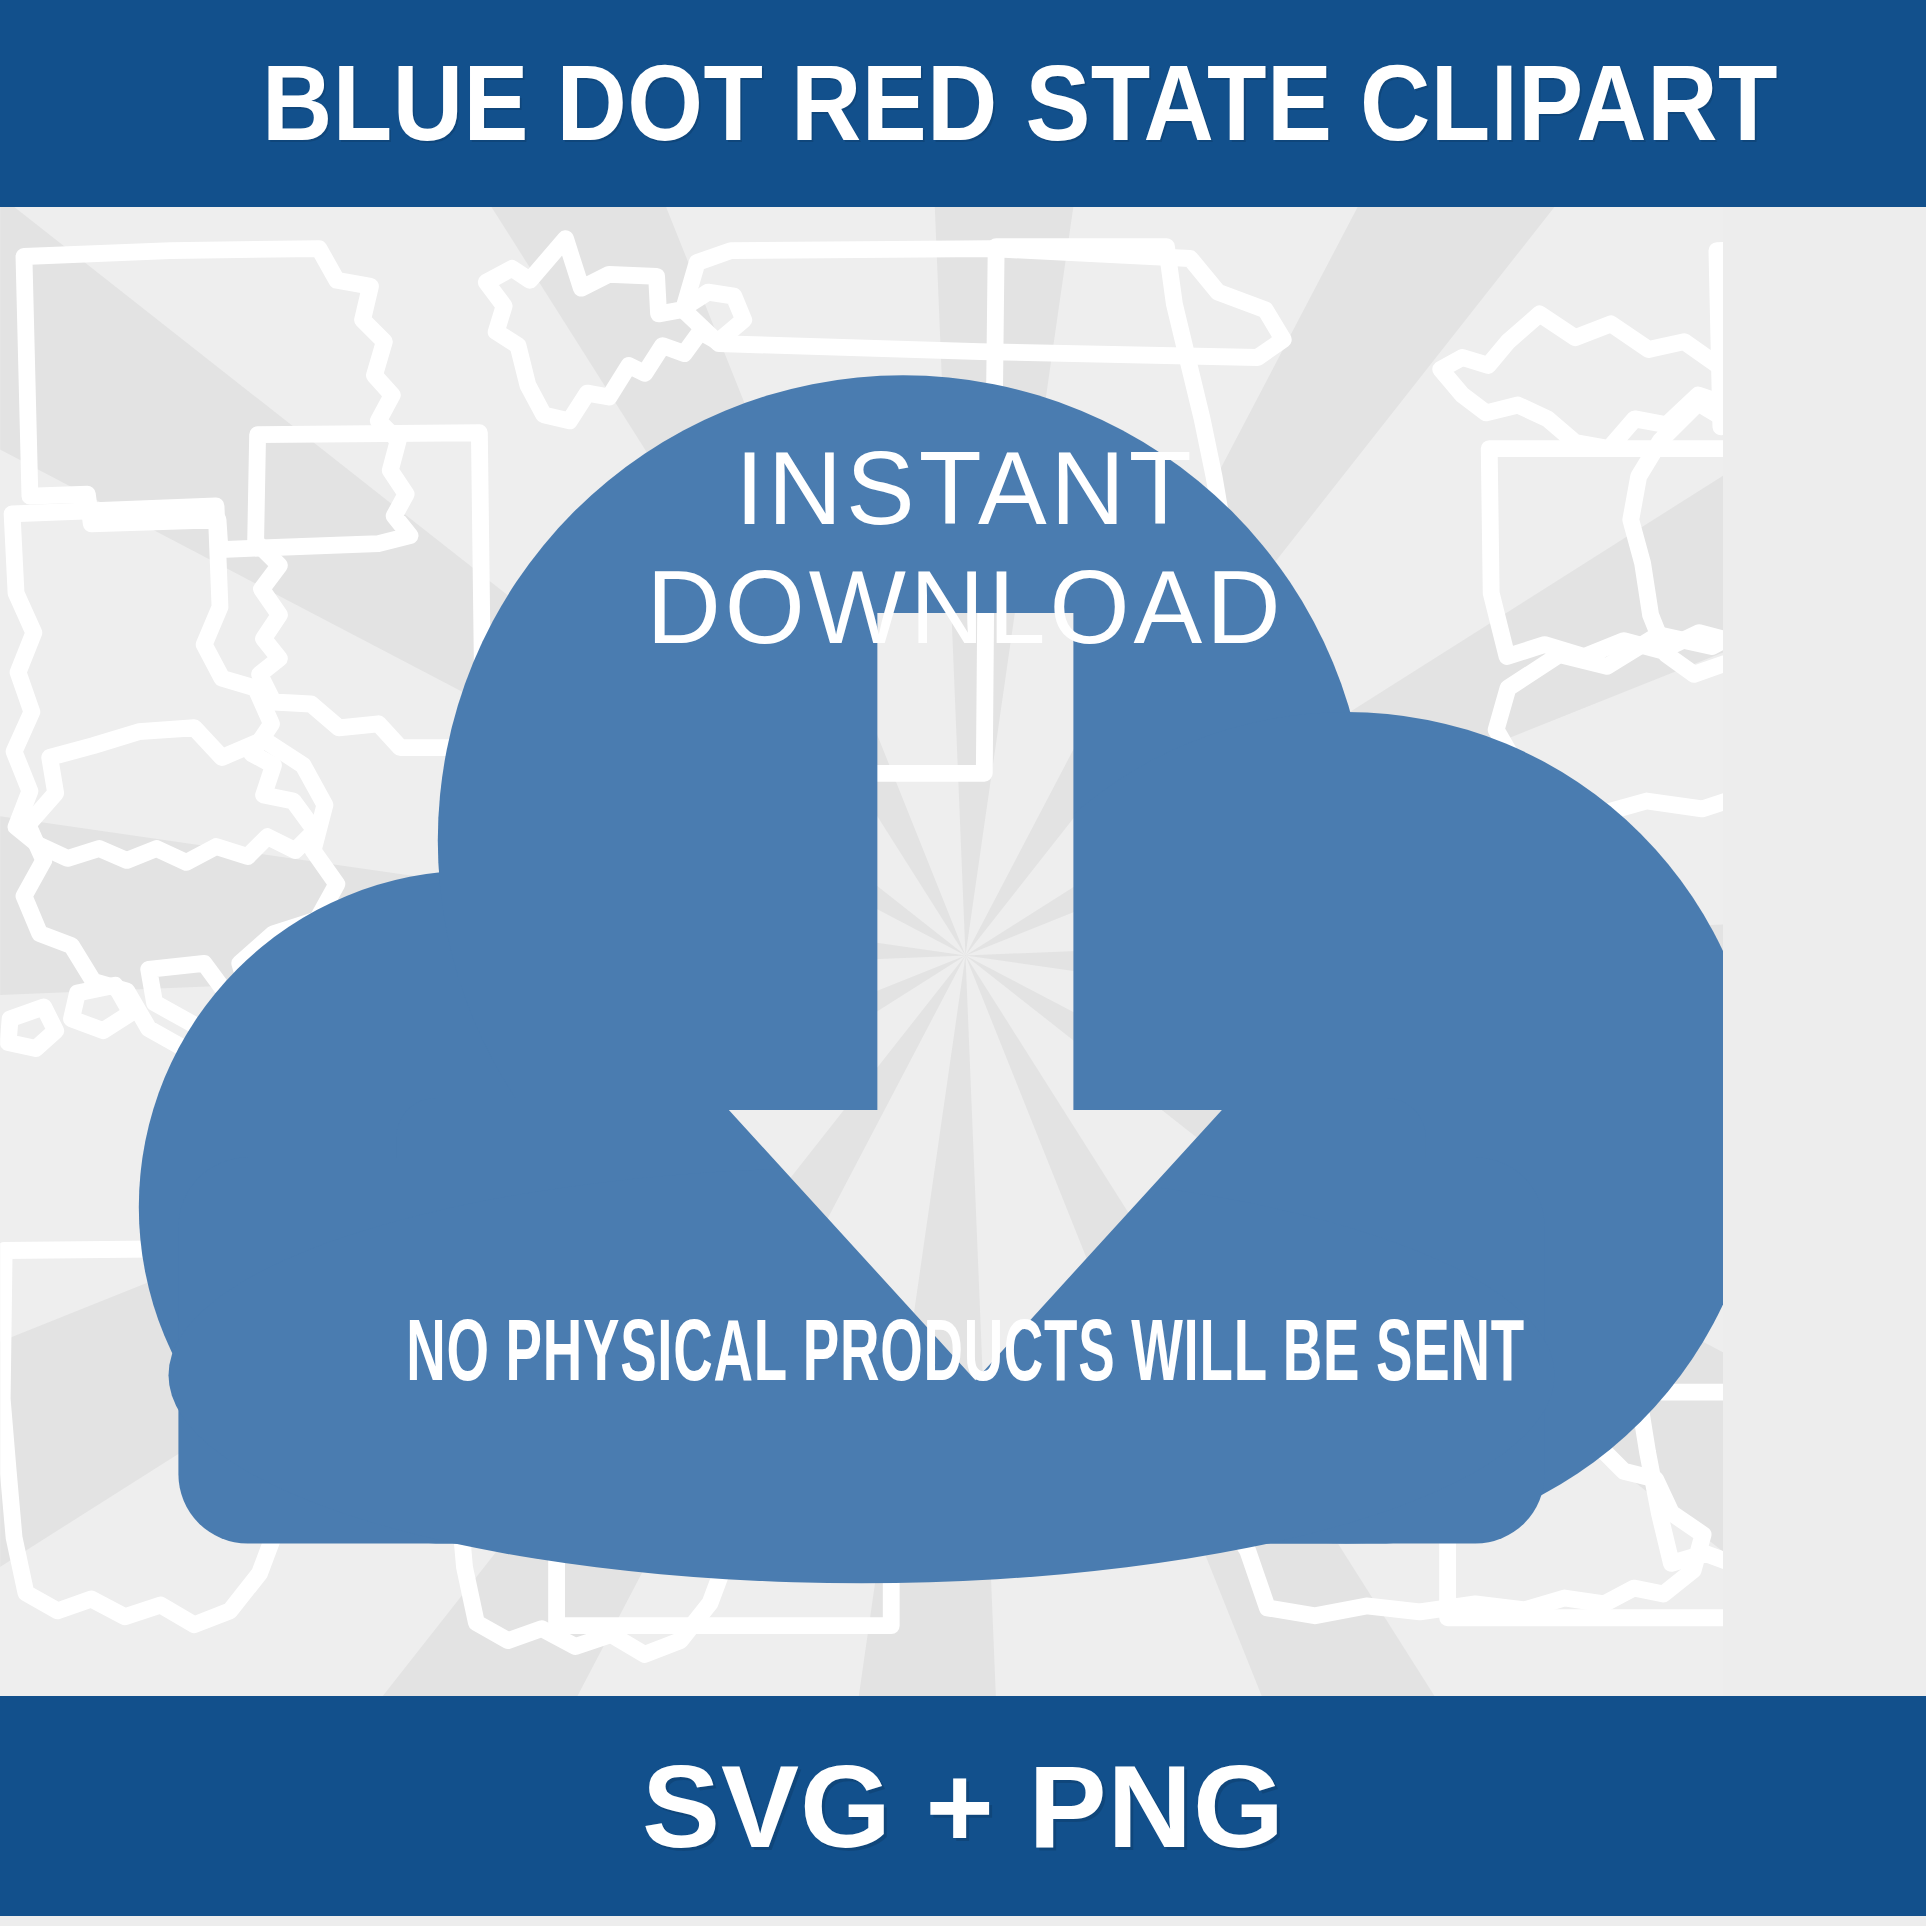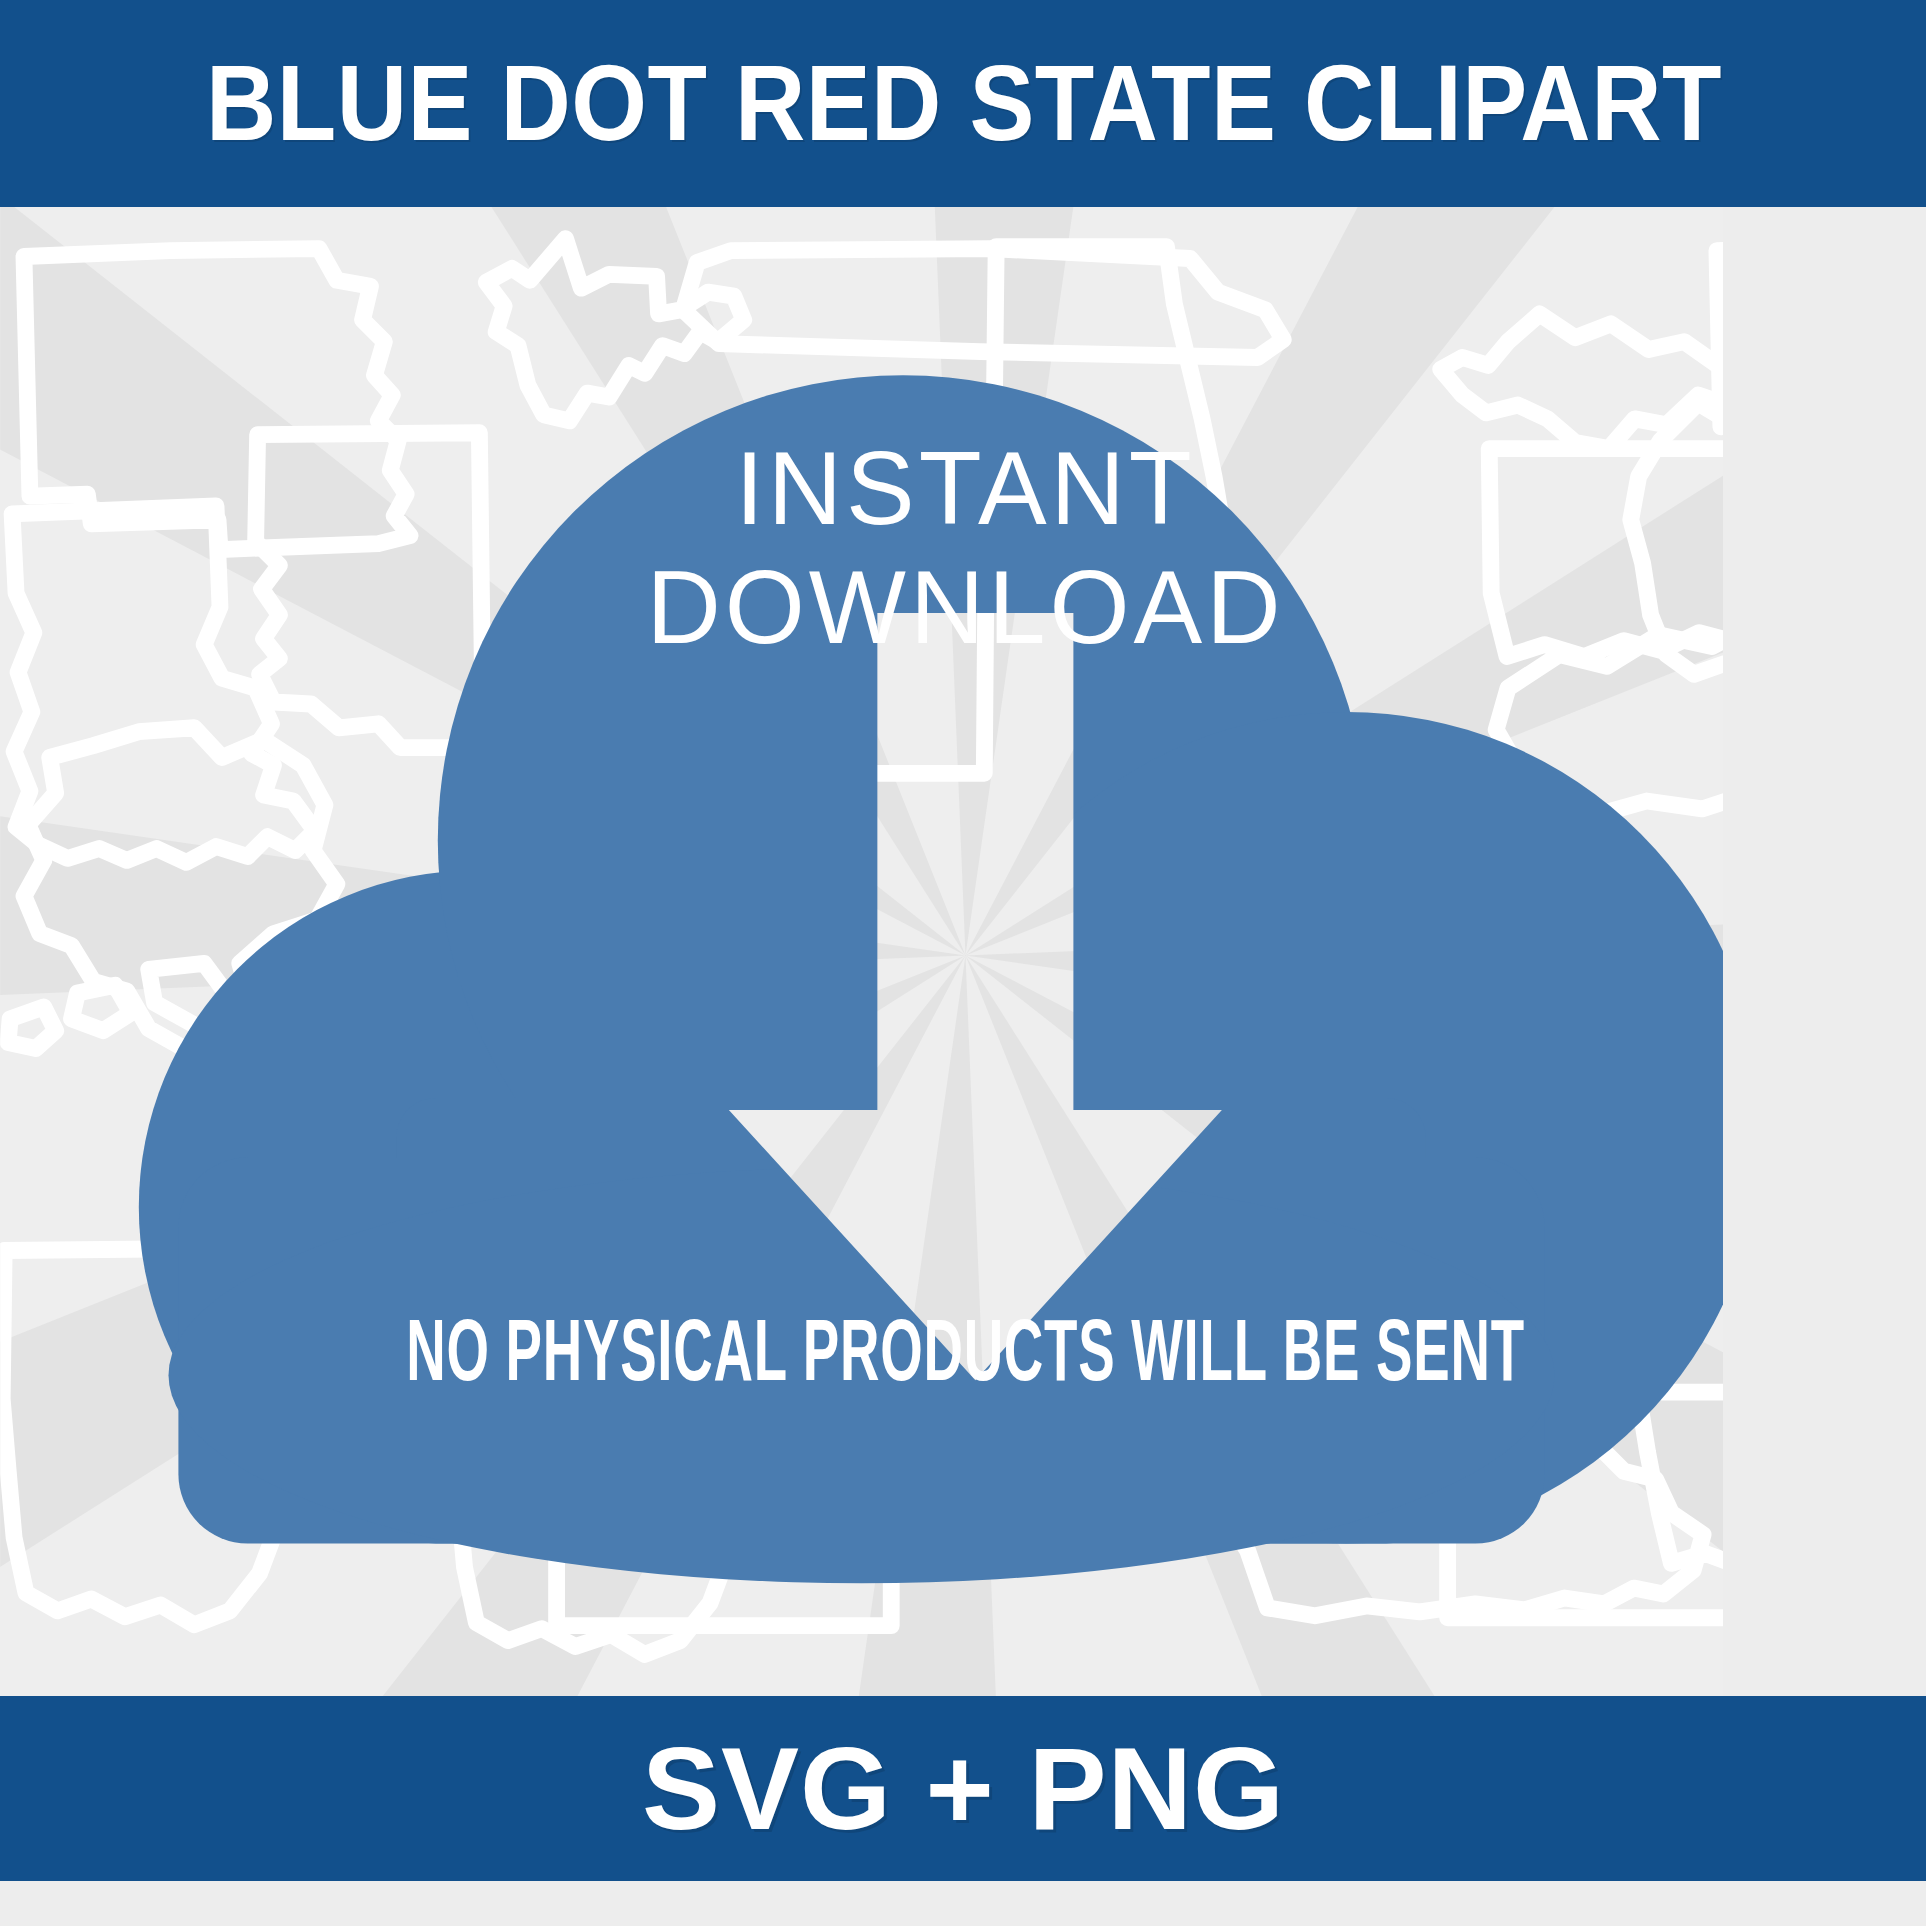--- a/index.html
+++ b/index.html
@@ -24,25 +24,25 @@
     left: 0;
     width: 1927px;
     background: #12508C;
     display: flex;
     align-items: center;
     z-index: 40;
   }
   .band-top {
     top: 0;
     height: 207px;
-    justify-content: flex-start;
+    justify-content: flex-end;
   }
   .band-bottom {
     top: 1696px;
-    height: 185px;
+    height: 220px;
     justify-content: center;
     text-align: right;
   }
   .band-title {
     color: #ffffff;
     font-weight: 700;
     font-size: 107px;
     letter-spacing: 0.5px;
     line-height: 1;
     white-space: nowrap;

